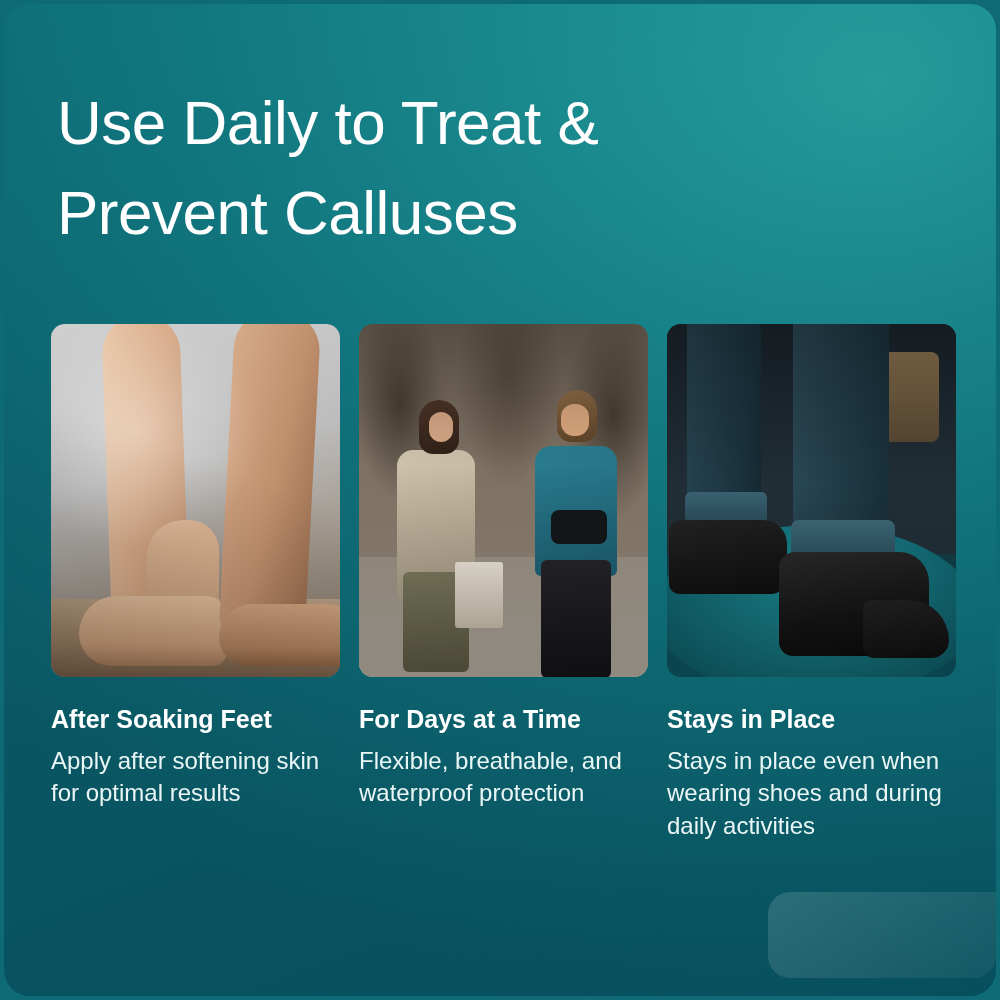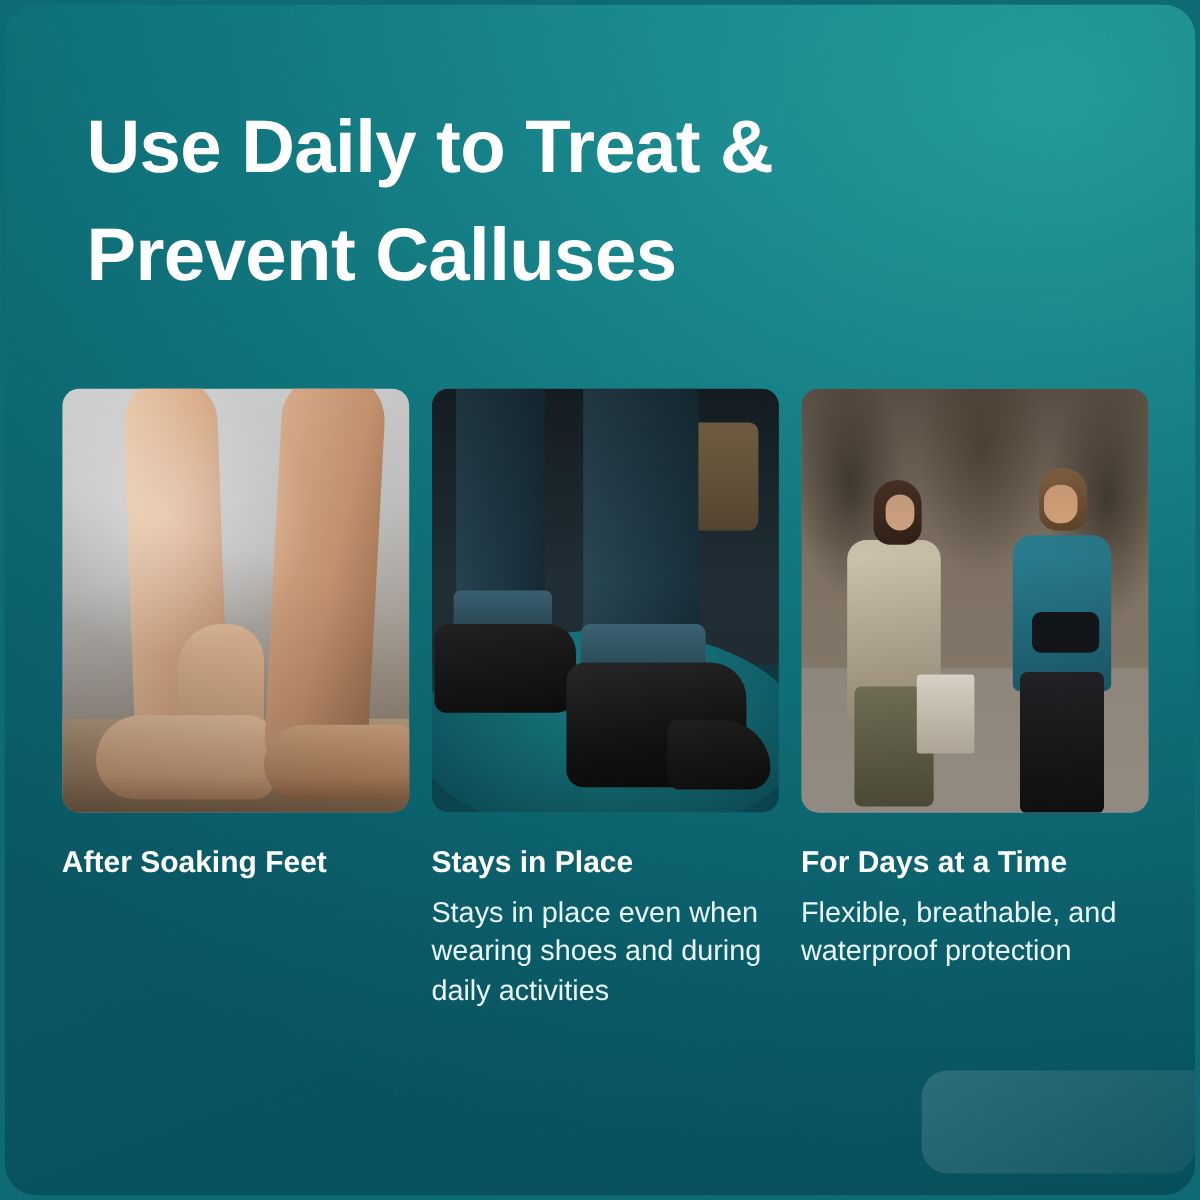--- a/index.html
+++ b/index.html
@@ -31,41 +31,40 @@
   .card::after {
     content: "";
     position: absolute;
     inset: 0;
     background: linear-gradient(160deg, rgba(26,150,150,0.25) 0%, rgba(6,70,85,0.30) 100%);
     pointer-events: none;
   }
 
   .headline {
     position: absolute;
-    left: 68px;
+    left: 53px;
     top: 74px;
     width: 820px;
     color: #ffffff;
     font-size: 62px;
     line-height: 1.45;
-    font-weight: bold;
+    font-weight: normal;
     letter-spacing: -0.5px;
     z-index: 3;
     white-space: pre-line;
   }
 
   .tiles {
     position: absolute;
     left: 47px;
     top: 320px;
     width: 906px;
     display: flex;
     gap: 19px;
     z-index: 3;
-    justify-content: center;
   }
   .tile {
     width: 289px;
   }
   .photo {
     width: 289px;
     height: 353px;
     border-radius: 14px;
     overflow: hidden;
     position: relative;
@@ -301,38 +300,21 @@
         <div class="photo p1">
           <div class="floor"></div>
           <div class="leg-a"></div>
           <div class="heel-a"></div>
           <div class="foot-a"></div>
           <div class="leg-b"></div>
           <div class="foot-b"></div>
           <div class="shade"></div>
         </div>
         <div class="tile-title">After Soaking Feet</div>
-      </div>
-
-      <div class="tile">
-        <div class="photo p2">
-          <div class="bg-dark"></div>
-          <div class="lamp"></div>
-          <div class="rug"></div>
-          <div class="jean-left"></div>
-          <div class="cuff2"></div>
-          <div class="boot-left"></div>
-          <div class="jean-main"></div>
-          <div class="cuff"></div>
-          <div class="boot-main"></div>
-          <div class="boot-toe"></div>
-          <div class="shade"></div>
-        </div>
-        <div class="tile-title">Stays in Place</div>
-        <div class="tile-body">Stays in place even when wearing shoes and during daily activities</div>
+        <div class="tile-body">Apply after softening skin for optimal results</div>
       </div>
 
       <div class="tile">
         <div class="photo p3">
           <div class="trees"></div>
           <div class="ground"></div>
           <div class="w-body"></div>
           <div class="w-pants"></div>
           <div class="w-head"></div>
           <div class="w-face"></div>
@@ -341,18 +323,36 @@
           <div class="m-pants"></div>
           <div class="m-head"></div>
           <div class="m-face"></div>
           <div class="sling"></div>
           <div class="shade"></div>
         </div>
         <div class="tile-title">For Days at a Time</div>
         <div class="tile-body">Flexible, breathable, and waterproof protection</div>
       </div>
 
+      <div class="tile">
+        <div class="photo p2">
+          <div class="bg-dark"></div>
+          <div class="lamp"></div>
+          <div class="rug"></div>
+          <div class="jean-left"></div>
+          <div class="cuff2"></div>
+          <div class="boot-left"></div>
+          <div class="jean-main"></div>
+          <div class="cuff"></div>
+          <div class="boot-main"></div>
+          <div class="boot-toe"></div>
+          <div class="shade"></div>
+        </div>
+        <div class="tile-title">Stays in Place</div>
+        <div class="tile-body">Stays in place even when wearing shoes and during daily activities</div>
+      </div>
+
     </div>
 
     <div class="logo-plate"></div>
 
   </div>
 </div>
 
 </body></html>

